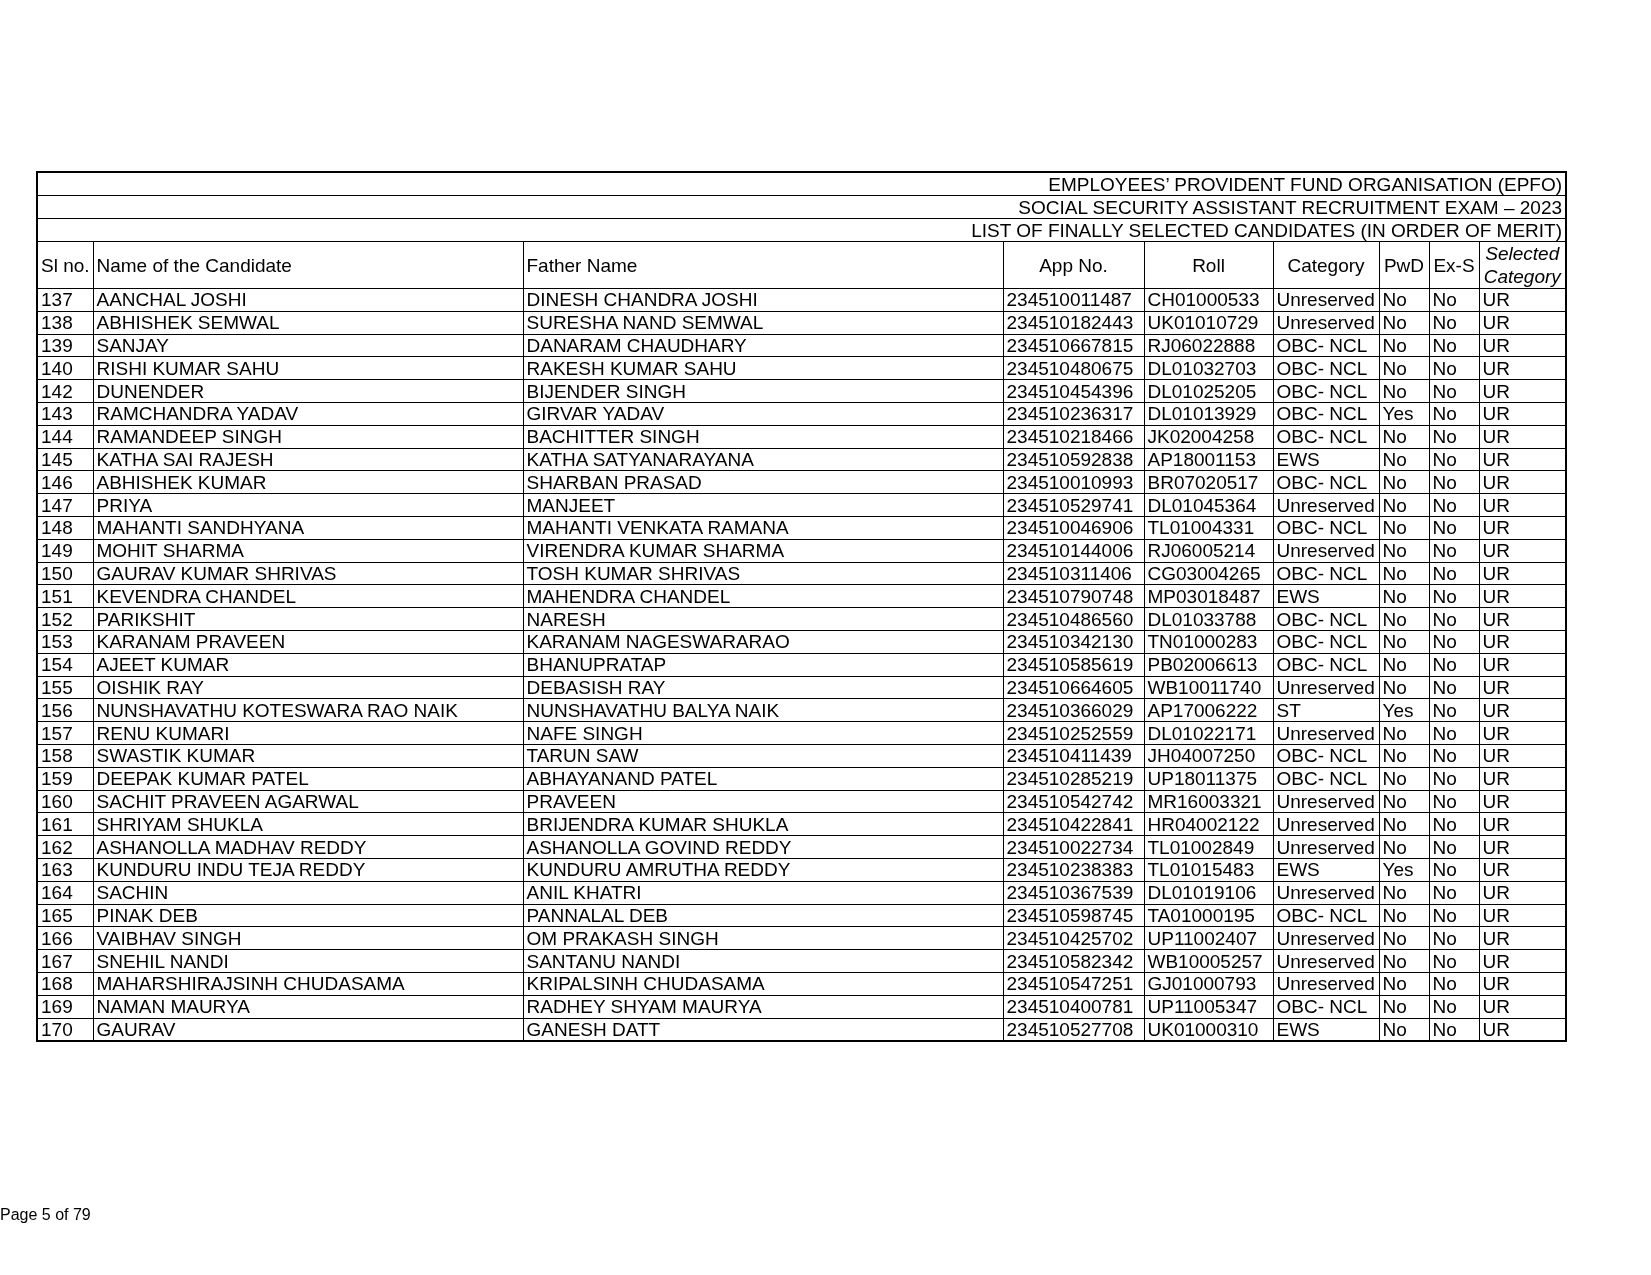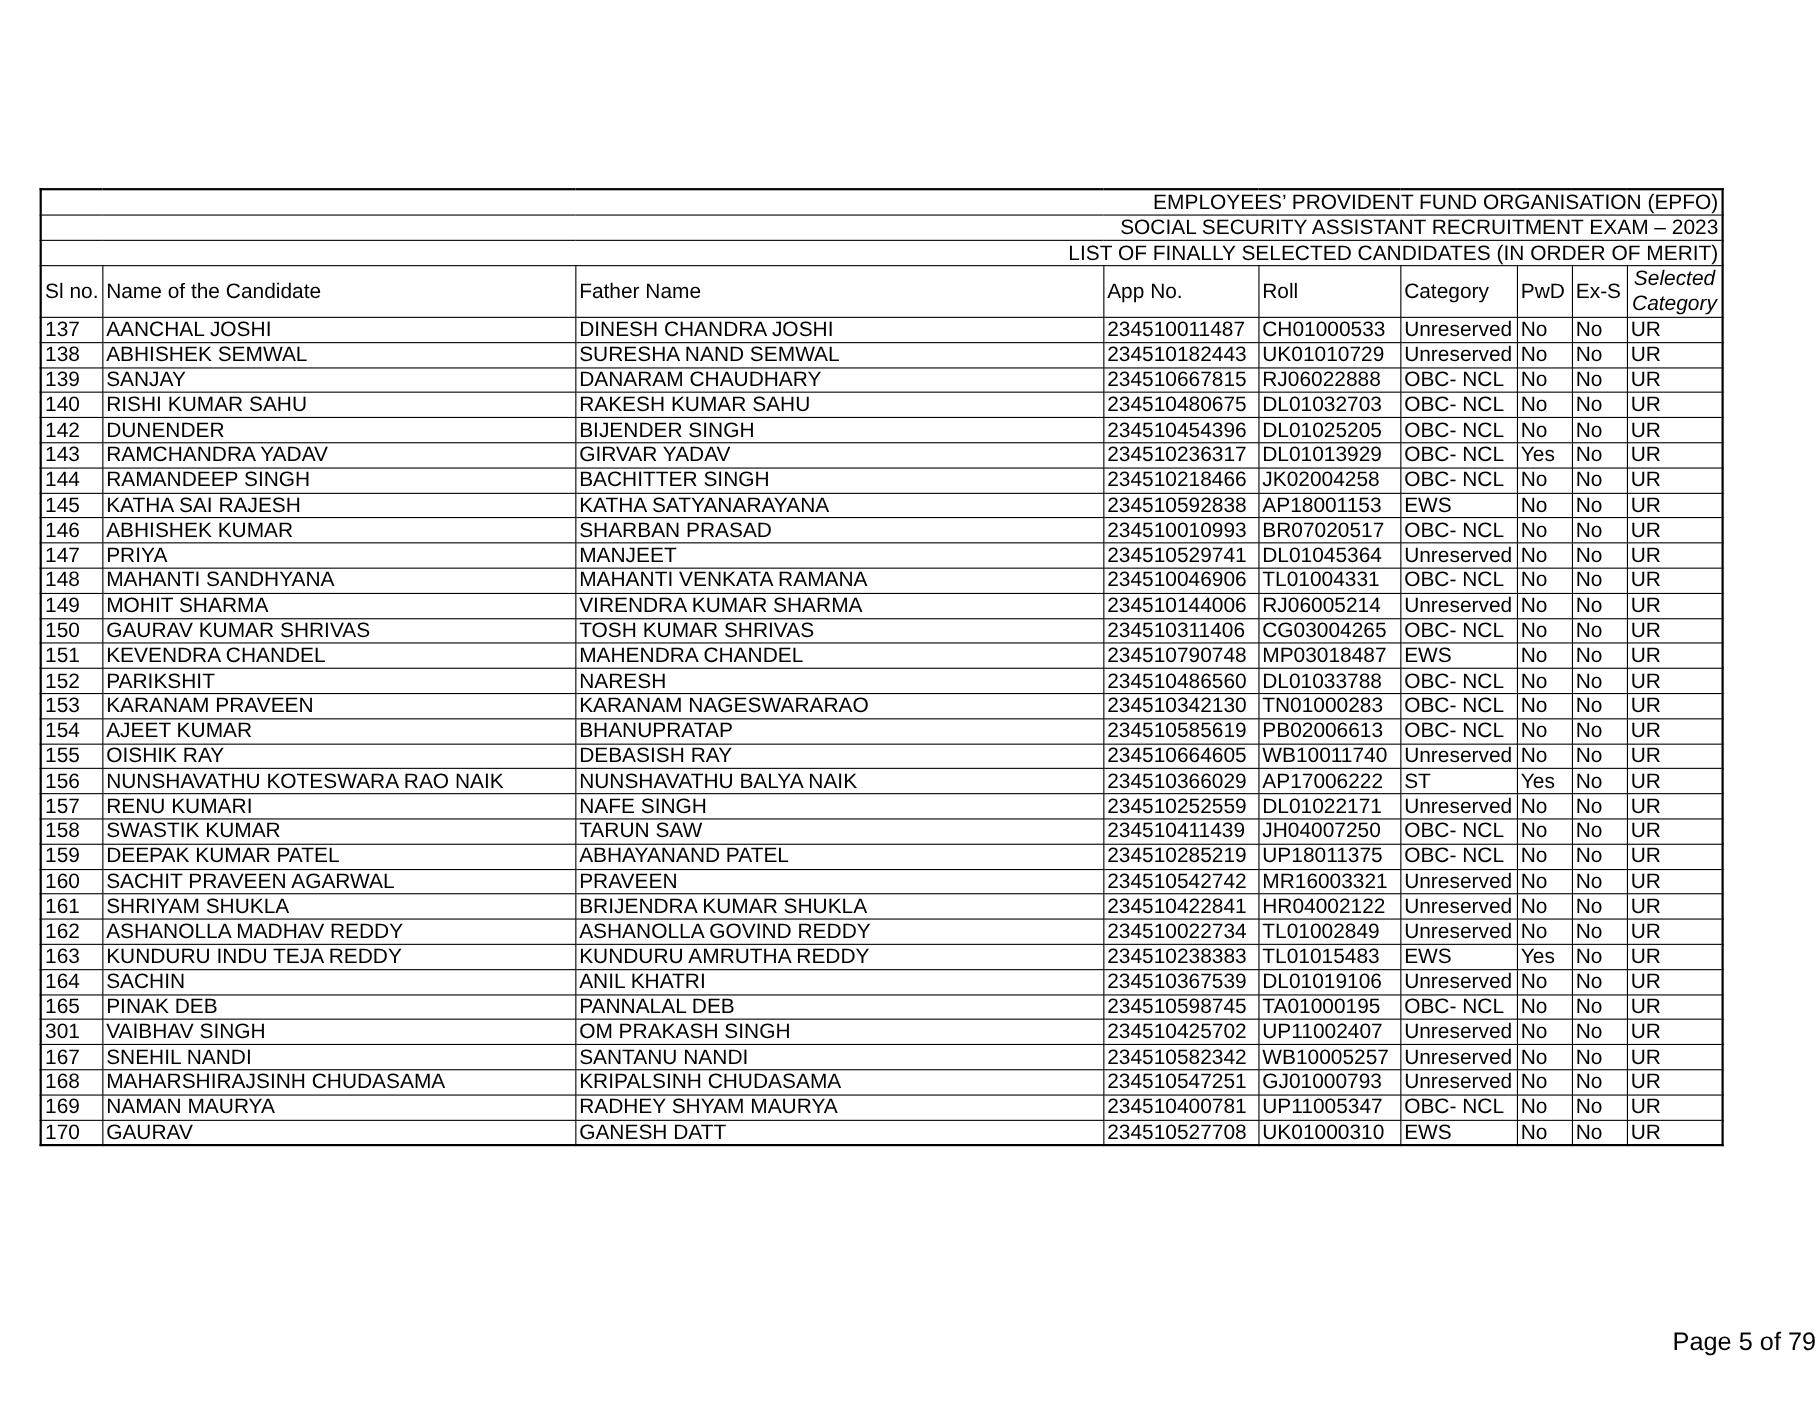--- a/index.html
+++ b/index.html
@@ -5,26 +5,26 @@
   html, body { margin: 0; padding: 0; background: #ffffff; }
   body { width: 1651px; height: 1275px; position: relative; overflow: hidden;
          font-family: "Liberation Sans", "DejaVu Sans", sans-serif; color: #000; }
   table.merit { position: absolute; left: 36px; top: 171px; border-collapse: collapse;
                 table-layout: fixed; width: 1529px; border: 2px solid #000; }
   table.merit td, table.merit th { border: 1.5px solid #000; padding: 0 3px; font-weight: normal;
                 font-size: 19px; line-height: 21px; white-space: nowrap; overflow: hidden; }
   tr.title-row td { text-align: right; height: 22px; }
   tr.head-row th { height: 46px; font-size: 19px; }
   tr.head-row th.left { text-align: left; margin-left: 11px; }
-  tr.head-row th.center { text-align: left; }
+  tr.head-row th.center { text-align: center; }
   tr.head-row th.sel { line-height: 23px; white-space: normal; text-align: center; padding: 0 2px; font-style: italic; }
   tbody tr.data-row td { height: 21.8px; }
   td.sl { }
   td.left { text-align: left; }
-  .footer { position: absolute; top: 1206px; left: 0; width: 1651px; text-align: right; font-size: 23px; }
+  .footer { position: absolute; top: 1206px; left: 0; width: 1651px; text-align: left; font-size: 16px; }
 </style>
 </head>
 <body>
 
 <table class="merit">
   <colgroup>
     <col style="width:56px">
       <col style="width:430px">
       <col style="width:480px">
     <col style="width:141px">
@@ -359,21 +359,21 @@
         <td class="left">PINAK DEB</td>
         <td class="left">PANNALAL DEB</td>
         <td class="left">234510598745</td>
         <td class="left">TA01000195</td>
         <td class="left">OBC- NCL</td>
         <td class="left">No</td>
         <td class="left">No</td>
         <td class="left">UR</td>
       </tr>
       <tr class="data-row">
-        <td class="sl">301</td>
+        <td class="sl">166</td>
         <td class="left">VAIBHAV SINGH</td>
         <td class="left">OM PRAKASH SINGH</td>
         <td class="left">234510425702</td>
         <td class="left">UP11002407</td>
         <td class="left">Unreserved</td>
         <td class="left">No</td>
         <td class="left">No</td>
         <td class="left">UR</td>
       </tr>
       <tr class="data-row">

